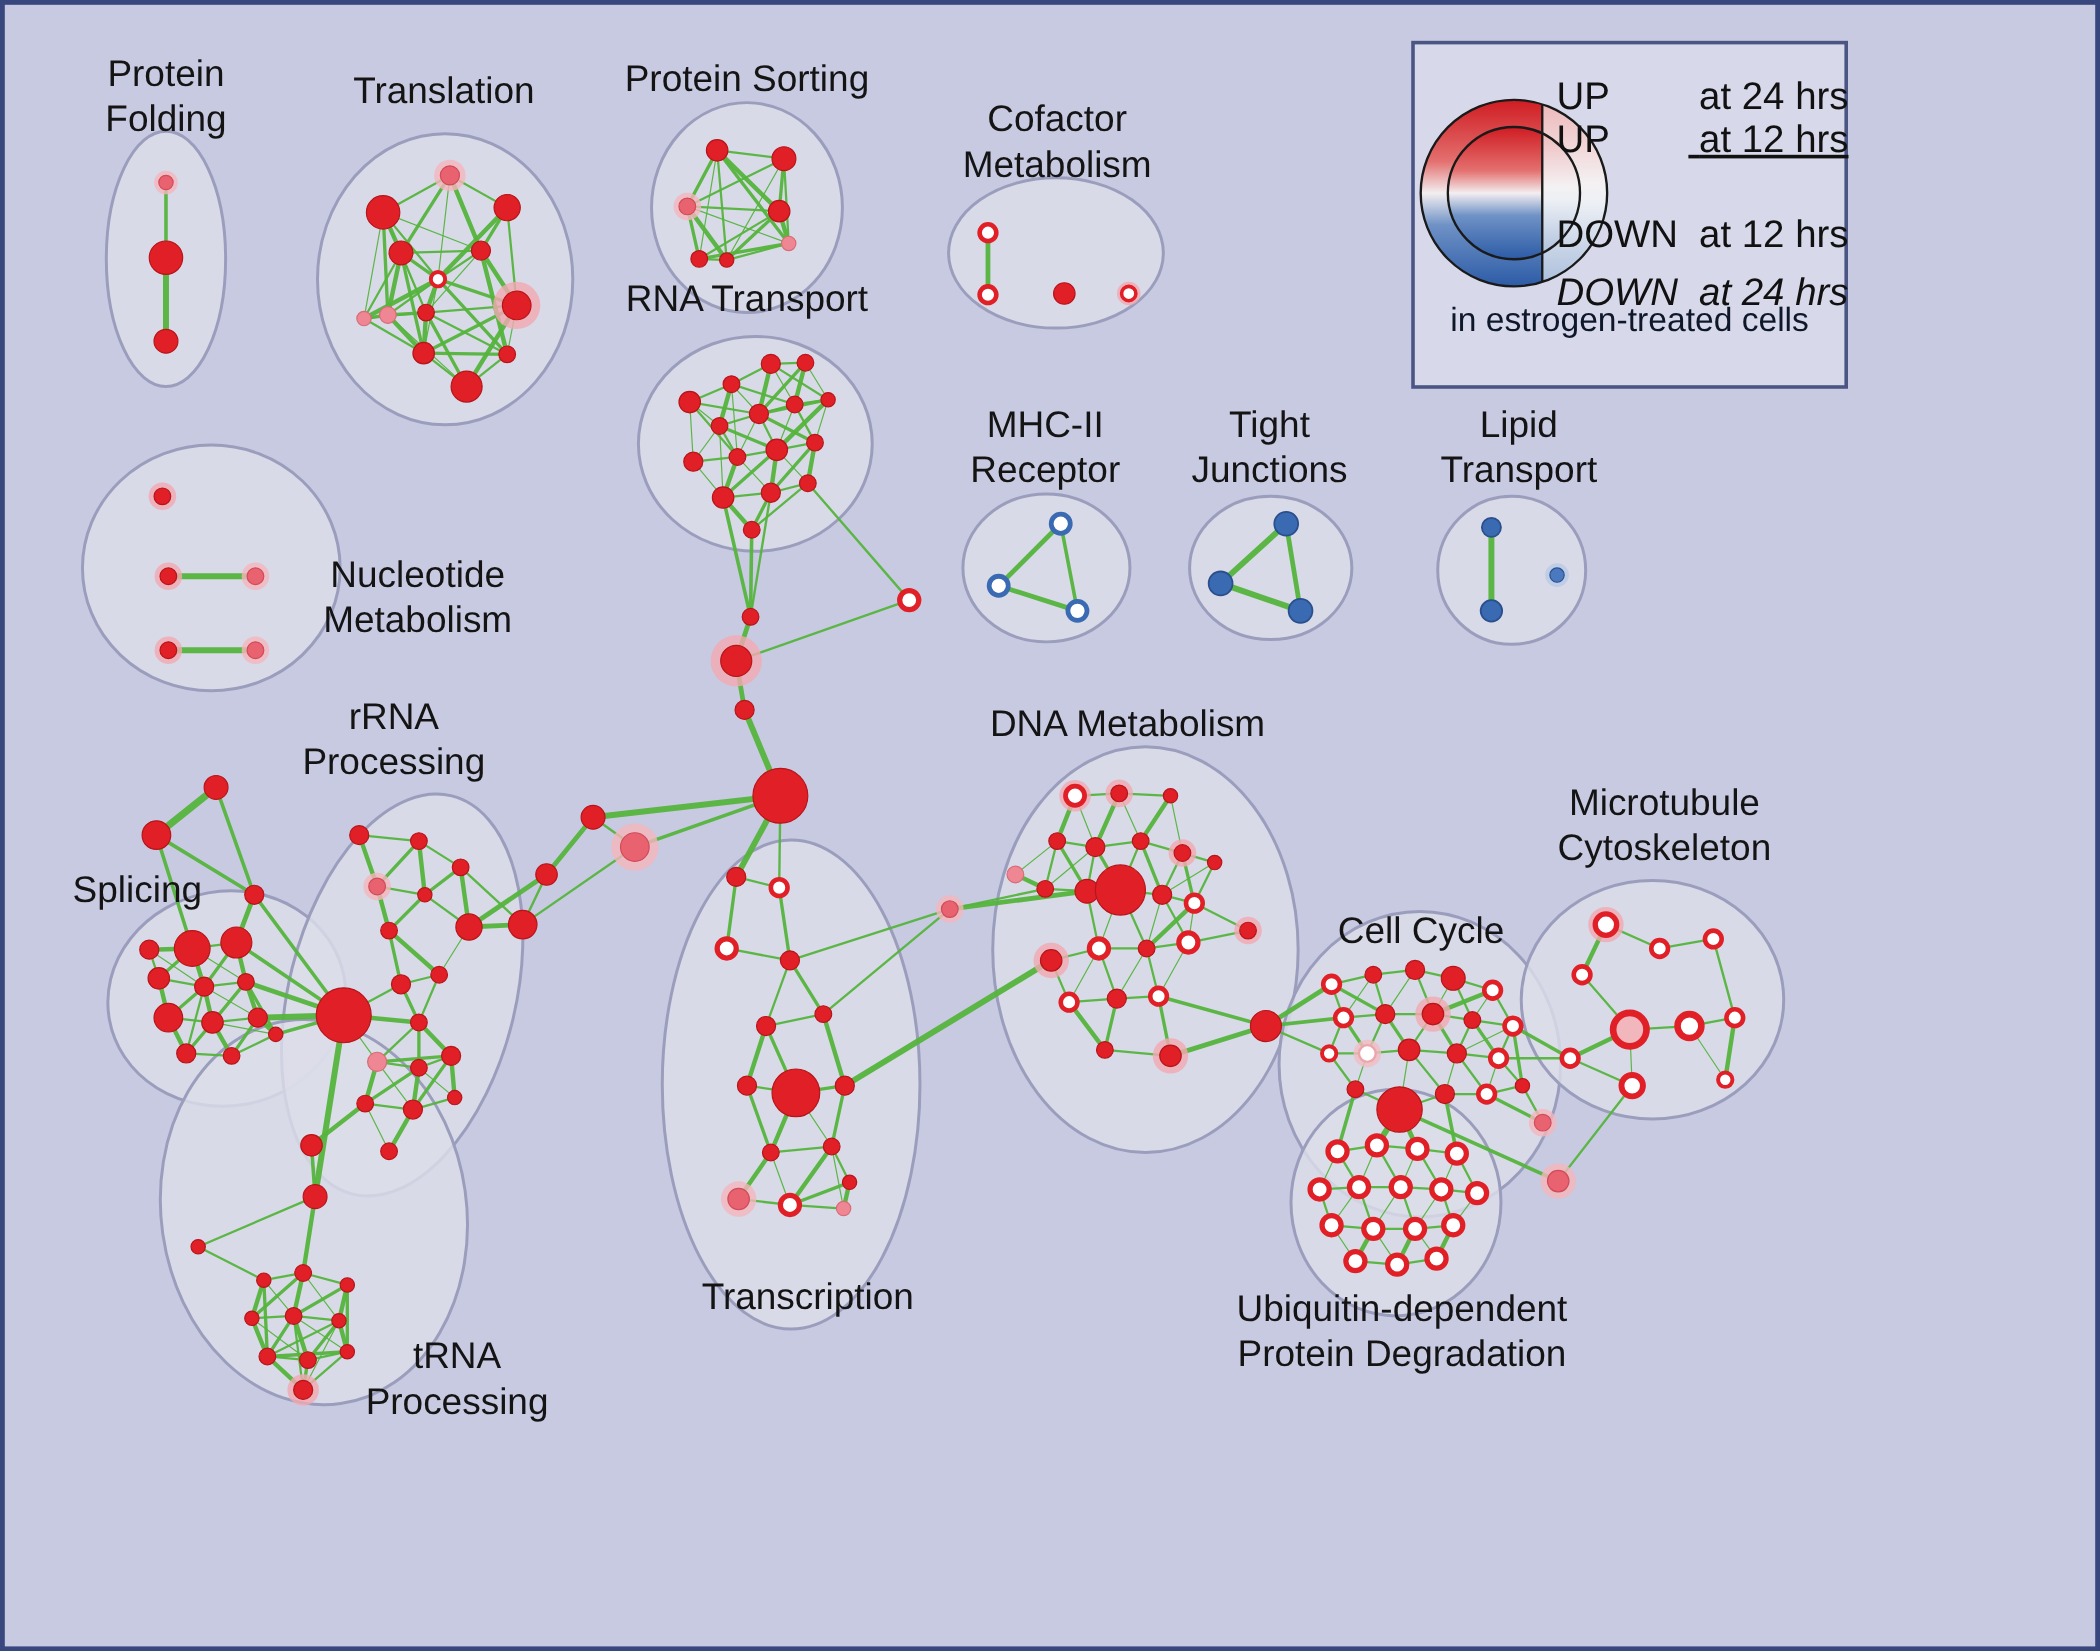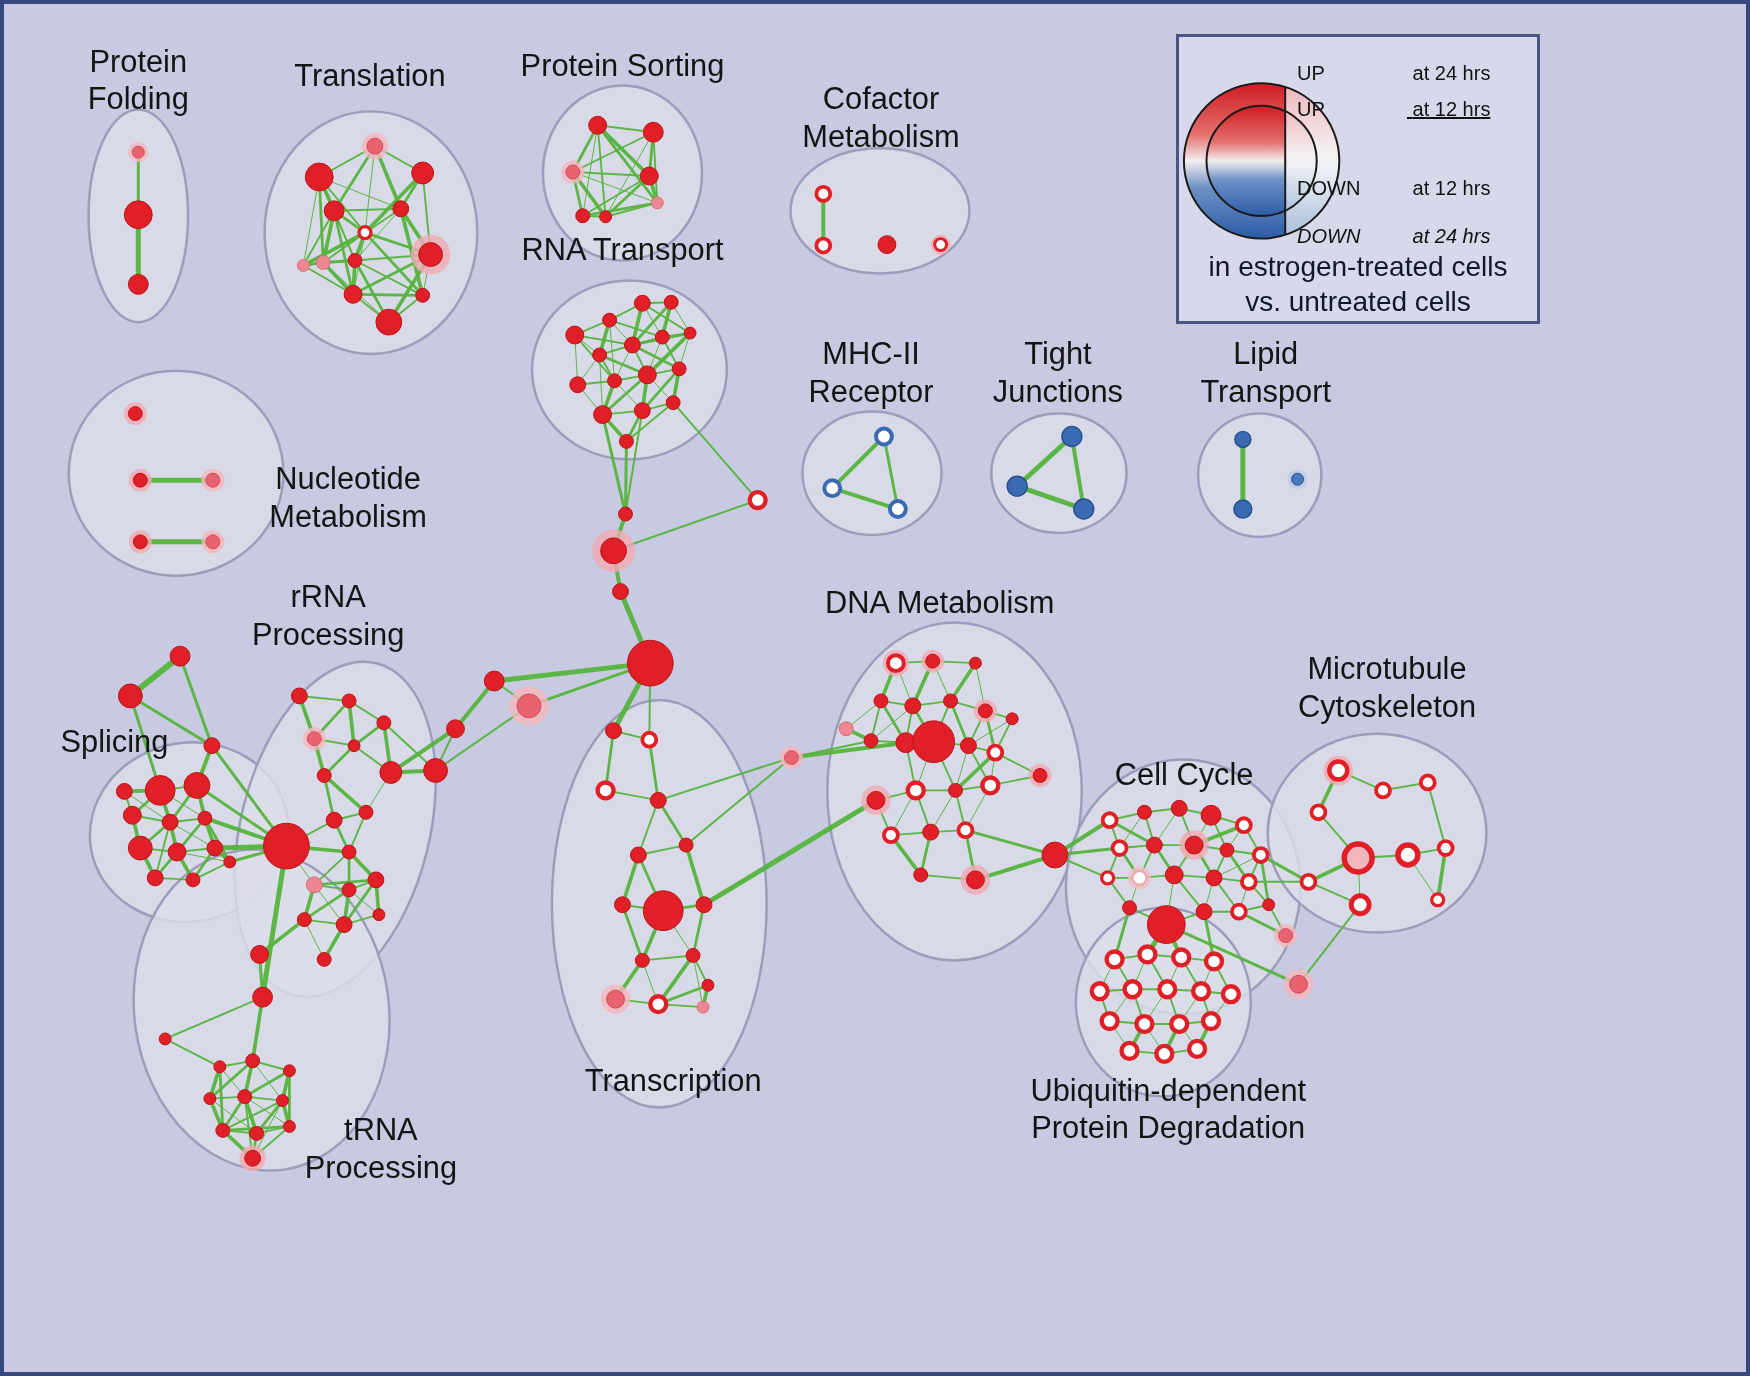--- a/index.html
+++ b/index.html
@@ -9,21 +9,21 @@
     overflow:hidden;font-family:"Liberation Sans",sans-serif;
   }
   #network-svg{position:absolute;inset:0;width:100%;height:100%;}
   .cluster{fill:#dcdde9;fill-opacity:.82;stroke:#9b9dbc;stroke-width:2.5;}
   .cluster-label{font-size:31px;fill:#141414;text-anchor:middle;font-family:"Liberation Sans",sans-serif;}
   .legend{
     position:absolute;left:1172px;top:30px;width:364px;height:290px;
     background:#d7d9ea;border:3px solid#4a5584;box-sizing:border-box;z-index:5;
   }
   .legend svg{position:absolute;inset:0;}
-  .lg-row{position:absolute;left:118px;font-size:20px;color:#111;white-space:nowrap;z-index:6;}
+  .lg-row{position:absolute;left:118px;font-size:32px;color:#111;white-space:nowrap;z-index:6;}
   .lg-dir{display:inline-block;width:110px;}
   .lg-r1{top:25px;} .lg-r2{top:61px;text-decoration:underline;} .lg-r3{top:140px;} .lg-r4{top:188px;font-style:italic;}
   .lg-caption{position:absolute;top:212px;left:0;right:0;text-align:center;
     font-size:28px;line-height:35px;color:#0f172a;z-index:6;}
 </style>
 </head>
 <body>
 
 <div class="page">
 
@@ -789,17 +789,16 @@
     <div class="lg-row lg-r3">
       <span class="lg-dir">DOWN</span>
       <span>at 12 hrs</span>
     </div>
     <div class="lg-row lg-r4">
       <span class="lg-dir">DOWN</span>
       <span>at 24 hrs</span>
     </div>
     <div class="lg-caption">
       <div>in estrogen-treated cells</div>
-      <div>vs. untreated cells</div>
     </div>
   </div>
 
 </div>
 
 </body></html>

